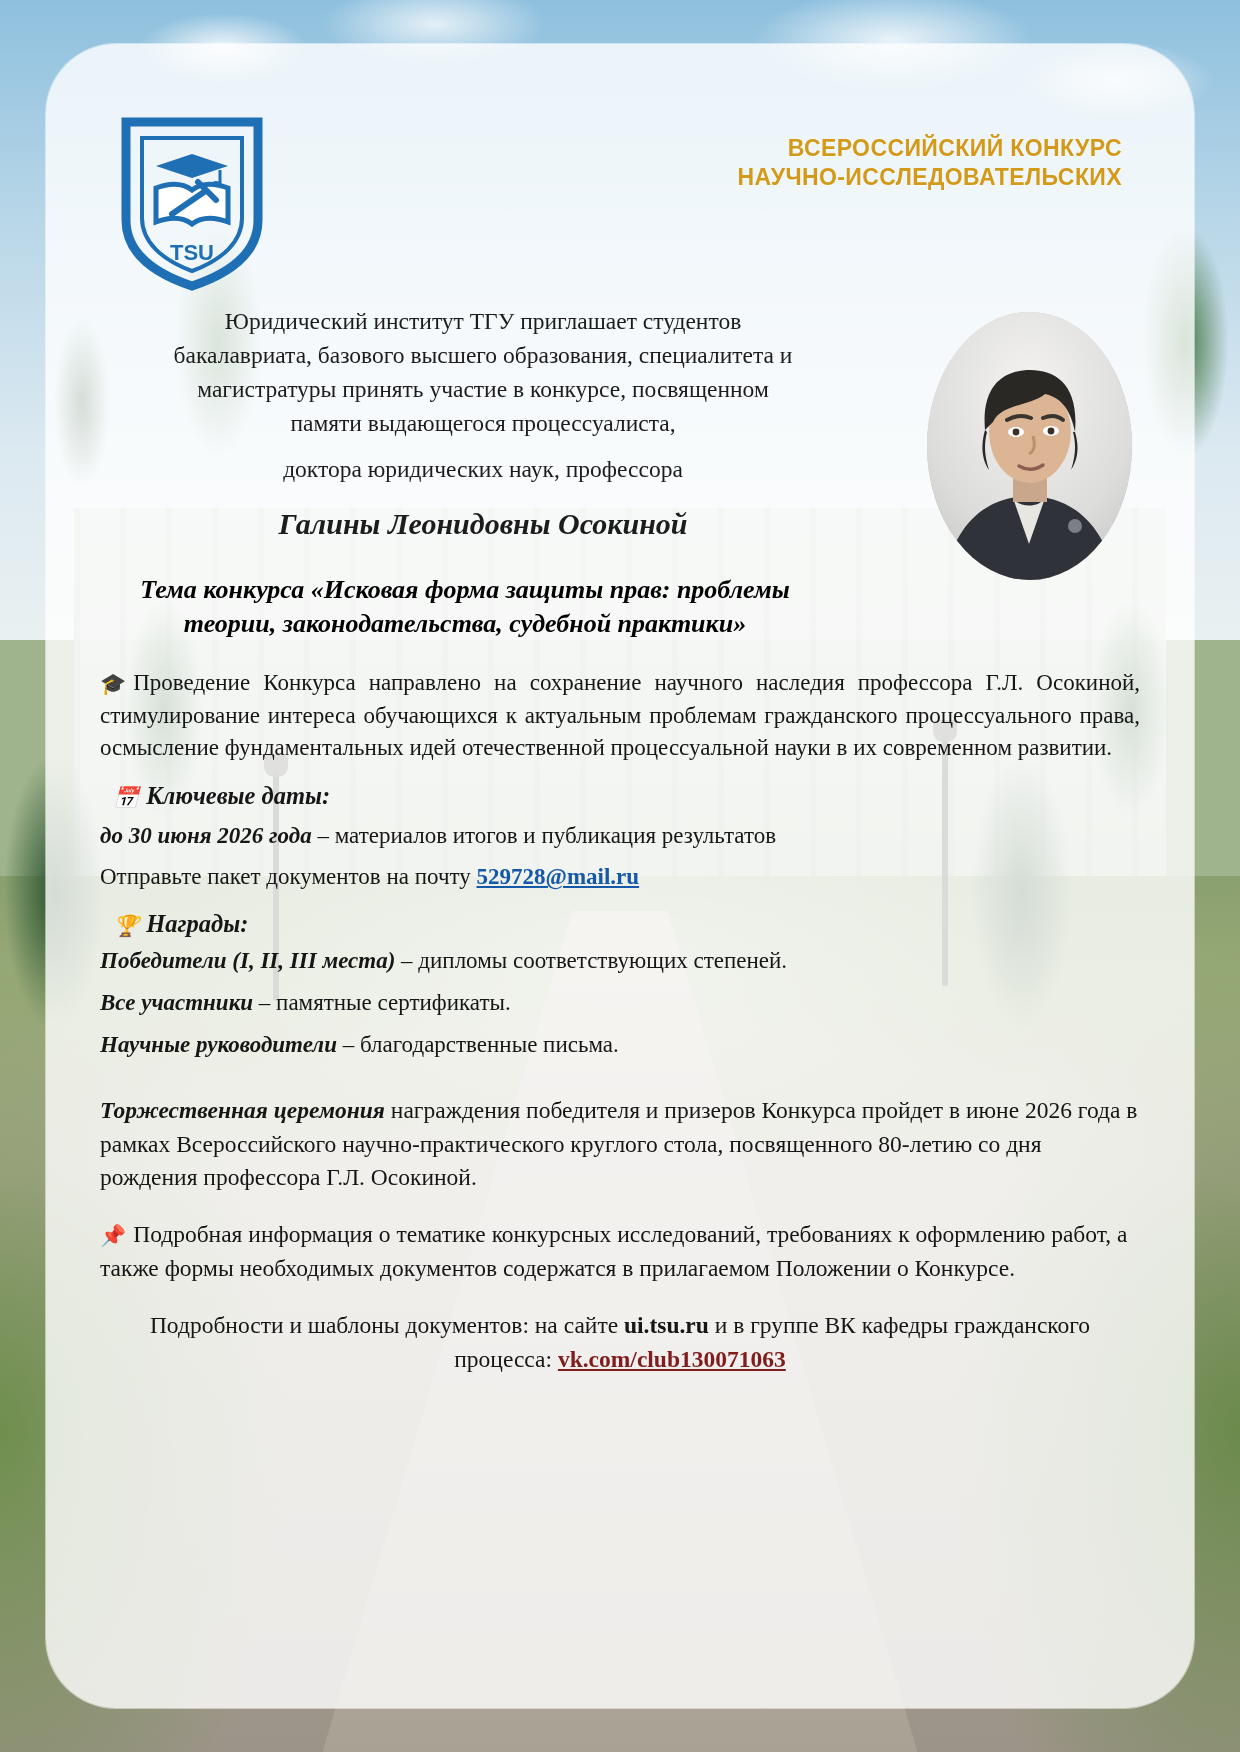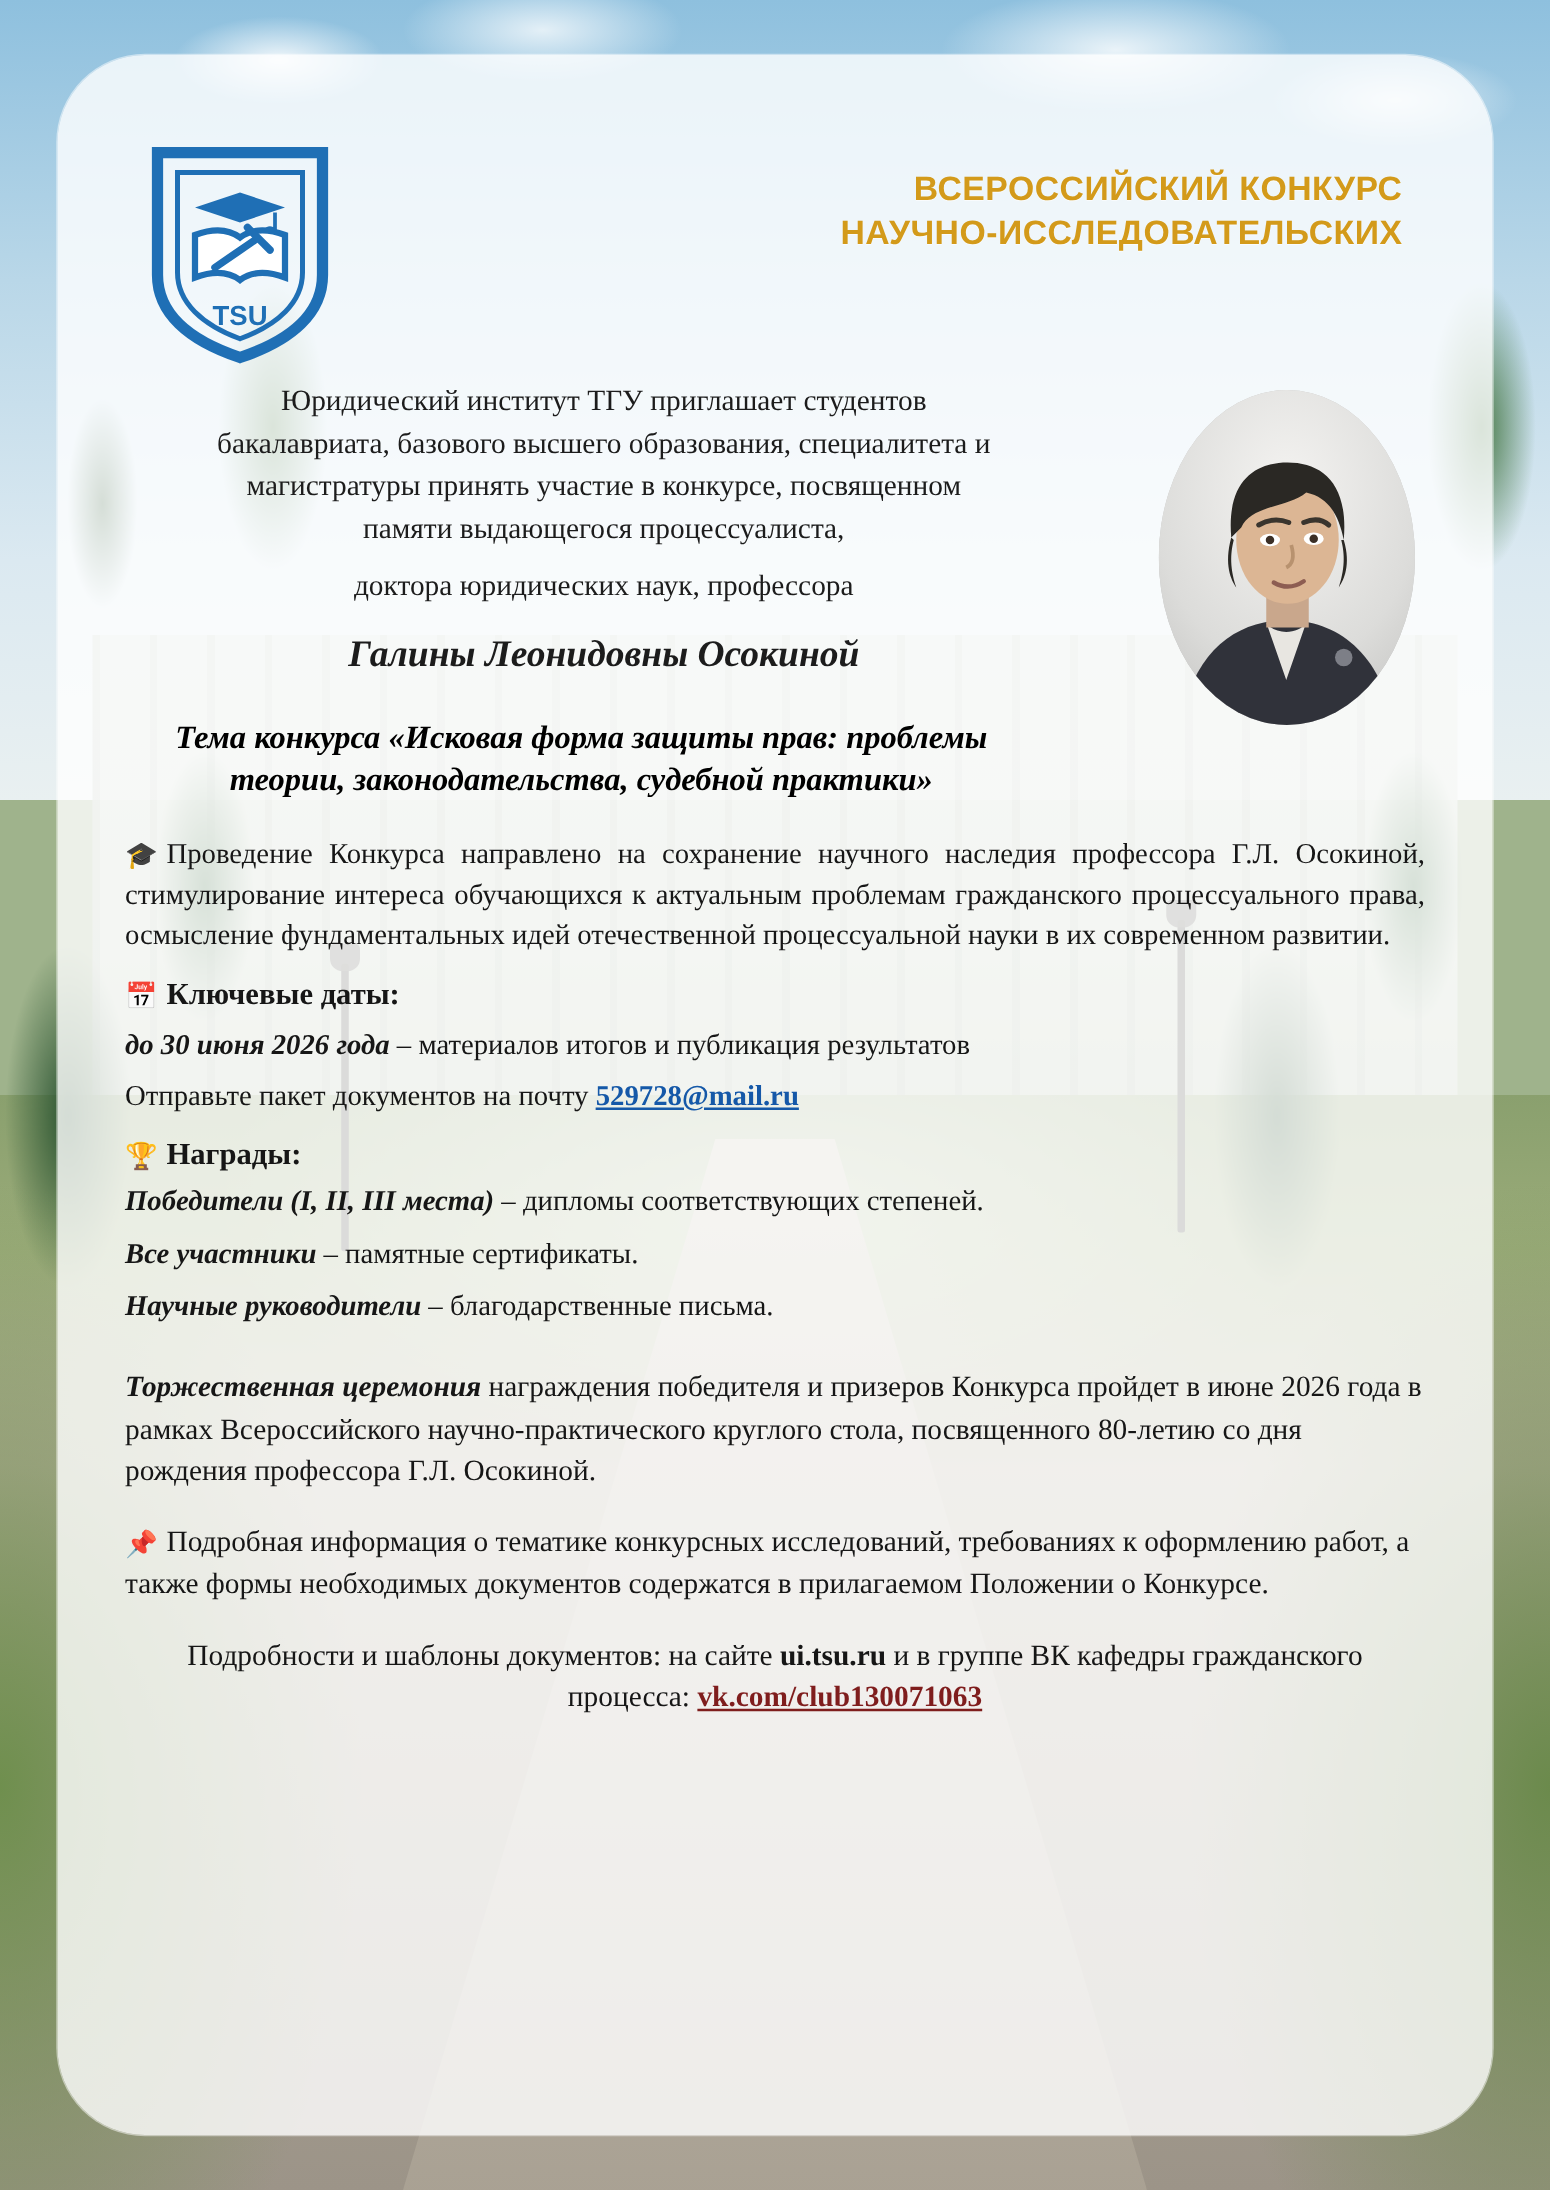--- a/index.html
+++ b/index.html
@@ -118,21 +118,21 @@
   }
   .title-block {
     margin-top: 56px;
     flex: 1 1 auto;
     text-align: right;
     padding-right: 18px;
   }
   .title-block .line {
     font-family: "Liberation Sans", sans-serif;
     font-weight: bold;
-    font-size: 27px;
+    font-size: 23px;
     letter-spacing: .4px;
     color: #d39a1a;
     text-shadow: 0 1px 0 rgba(255,255,255,.6);
     line-height: 1.28;
     white-space: nowrap;
   }
 
   
   .intro-wrap {
     position: relative;
@@ -190,22 +190,23 @@
   }
   .ic {
     font-family: "DejaVu Sans", sans-serif;
     font-size: 21px;
     display: inline-block;
     vertical-align: -1px;
     margin-right: 7px;
   }
   .h-line {
     font-weight: bold;
+    font-style: italic;
     font-size: 24.5px;
-    margin: 0 0 10px 0;
+    margin: 0 0 10px 13px;
   }
   .kv { margin: 0 0 10px 0; font-size: 23px; line-height: 1.36; }
   .kv b { font-style: italic; }
   .mail {
     color: #1558a8;
     font-weight: bold;
     text-decoration: underline;
   }
   .award { margin: 0 0 16px 0; font-size: 23px; }
   .award b { font-style: italic; }

